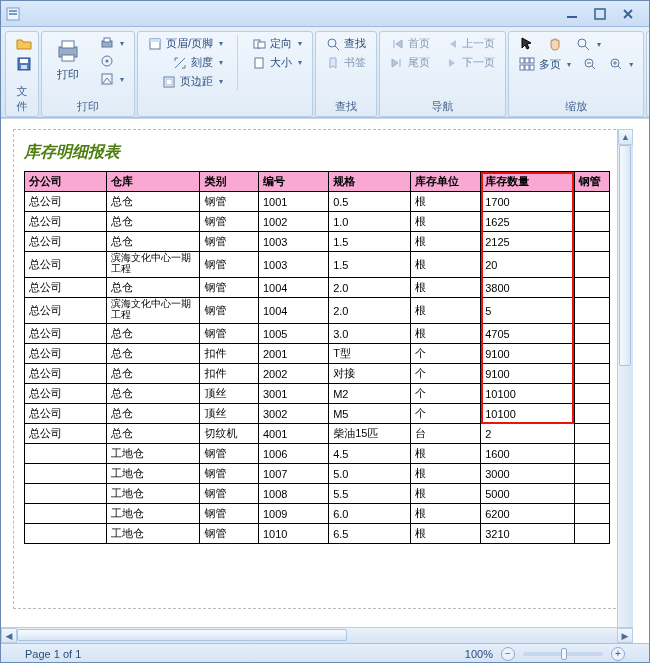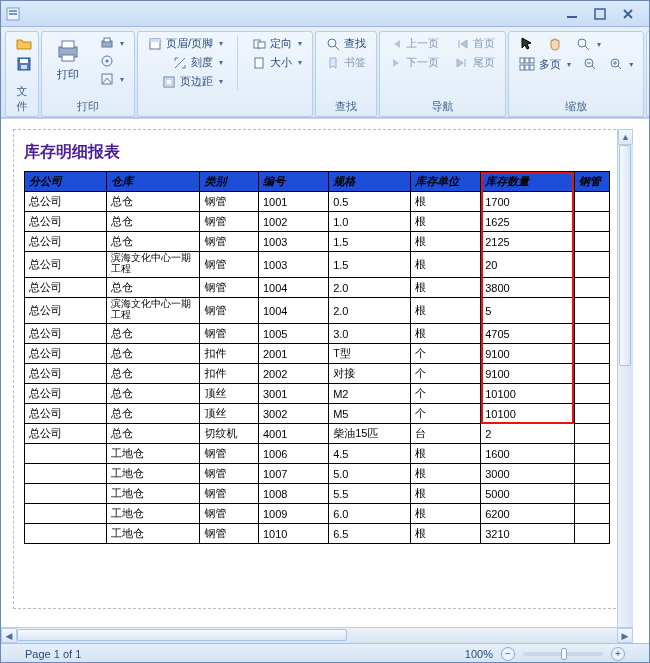--- a/index.html
+++ b/index.html
@@ -85,39 +85,40 @@
     border-top: 1px solid #c8d7ea;
   }
   .page {
     margin: 10px 12px 0 12px;
     border: 1px dashed #bbb;
     padding: 8px 10px 8px 10px;
     height: 480px;
     overflow: hidden;
   }
   .report-title {
-    font-size: 16px; font-weight: bold; color: #4c1d95;
+    font-size: 16px; font-weight: bold; color: #4d7c0f;
     margin: 4px 0 8px 0;
+    font-style: italic;
   }
   table.report {
     border-collapse: collapse;
     width: 100%;
     font-size: 11px;
     color: #000;
     table-layout: fixed;
   }
   table.report th, table.report td {
     border: 1px solid #000;
     padding: 2px 4px;
     text-align: left;
     height: 18px;
     overflow: hidden;
     white-space: nowrap;
   }
-  table.report th { font-weight: bold; background: #1d4ed8; font-style: italic; }
+  table.report th { font-weight: bold; background: #f9a8d4; }
   .num { text-align: right; }
   
   .qty-overlay {
     position: absolute;
     border: 2px solid #e11;
     pointer-events: none;
   }
   
   .hscroll {
     height: 16px;
@@ -372,51 +373,51 @@
       </div>
     </div>
     <div class="group-title">查找</div>
   </div>
 
   <div class="group">
     <div class="group-body">
       <div class="vstack" style="align-items:flex-start">
         <span class="small-btn" style="opacity:.55">
             <span class="ico">
+              <svg width="14" height="14">
+                <path d="M4 3v8M12 3l-6 4 6 4z" fill="#8aa2c4" stroke="#5d7aa1"></path>
+              </svg>
+            </span>
+            <span>首页</span>
+          </span>
+        <span class="small-btn" style="opacity:.55">
+            <span class="ico">
+              <svg width="14" height="14">
+                <path d="M10 3v8M2 3l6 4-6 4z" fill="#8aa2c4" stroke="#5d7aa1"></path>
+              </svg>
+            </span>
+            <span>尾页</span>
+          </span>
+      </div>
+      <div class="vstack" style="align-items:flex-start">
+        <span class="small-btn" style="opacity:.55">
+            <span class="ico">
               <svg width="12" height="12">
                 <path d="M10 2L4 6l6 4z" fill="#8aa2c4"></path>
               </svg>
             </span>
             <span>上一页</span>
           </span>
         <span class="small-btn" style="opacity:.55">
             <span class="ico">
               <svg width="12" height="12">
                 <path d="M3 2l6 4-6 4z" fill="#8aa2c4"></path>
               </svg>
             </span>
             <span>下一页</span>
-          </span>
-      </div>
-      <div class="vstack" style="align-items:flex-start">
-        <span class="small-btn" style="opacity:.55">
-            <span class="ico">
-              <svg width="14" height="14">
-                <path d="M4 3v8M12 3l-6 4 6 4z" fill="#8aa2c4" stroke="#5d7aa1"></path>
-              </svg>
-            </span>
-            <span>首页</span>
-          </span>
-        <span class="small-btn" style="opacity:.55">
-            <span class="ico">
-              <svg width="14" height="14">
-                <path d="M10 3v8M2 3l6 4-6 4z" fill="#8aa2c4" stroke="#5d7aa1"></path>
-              </svg>
-            </span>
-            <span>尾页</span>
           </span>
       </div>
     </div>
     <div class="group-title">导航</div>
   </div>
 
   <div class="group">
     <div class="group-body">
       <div class="vstack" style="align-items:flex-start">
         <span class="hstack">

